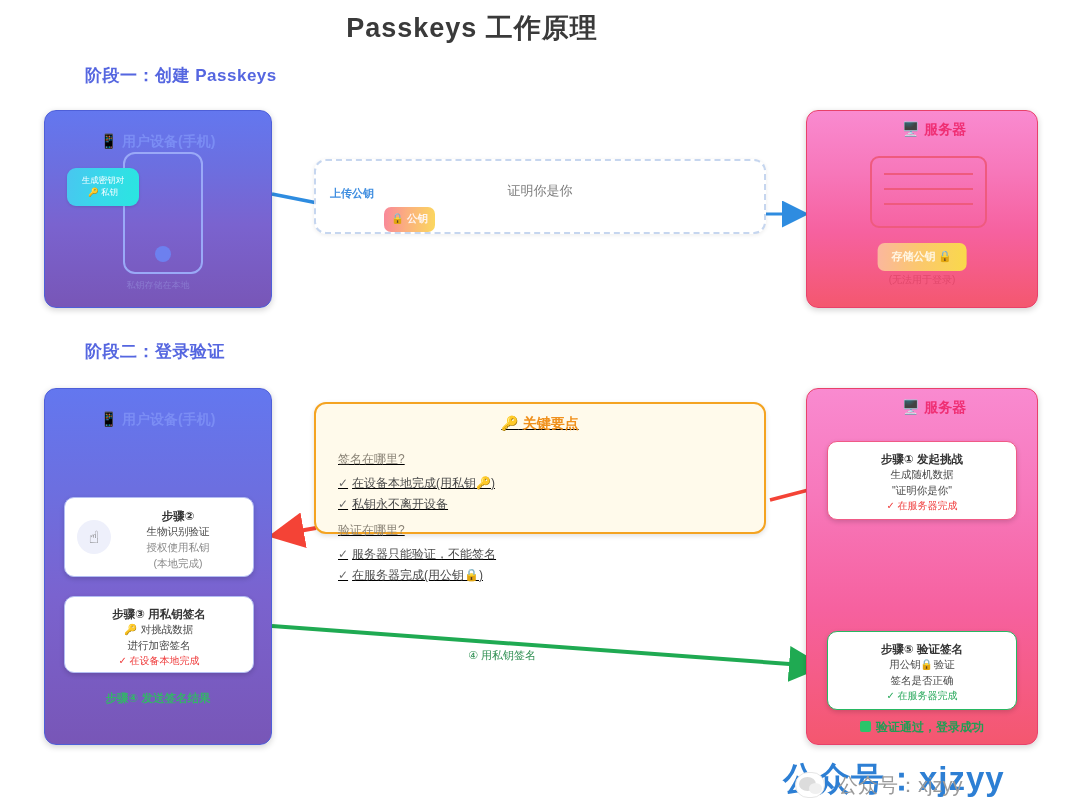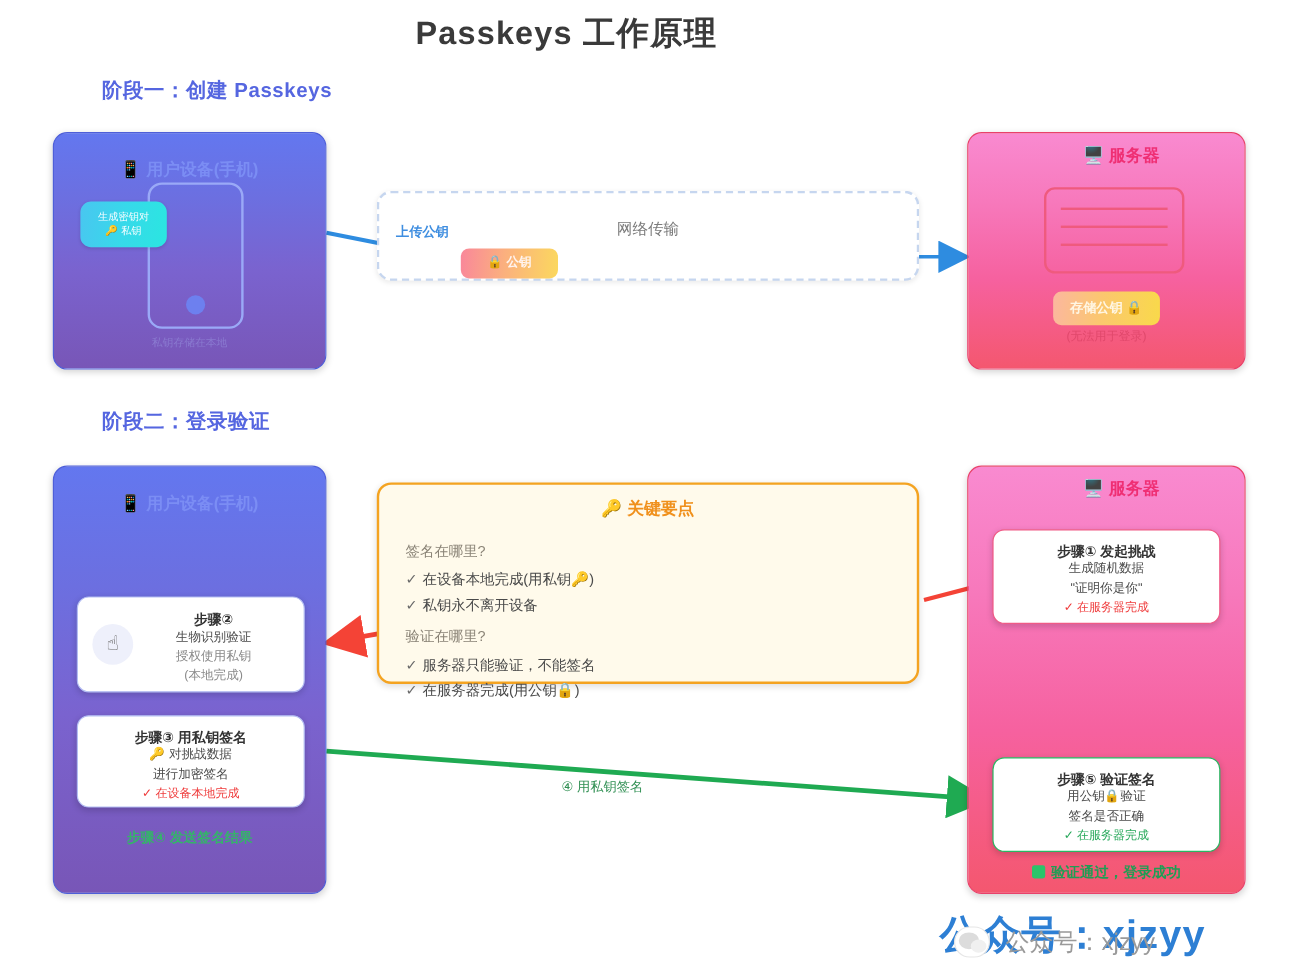--- a/index.html
+++ b/index.html
@@ -112,21 +112,21 @@
   .network-title {
     position: absolute; left: 0; top: 21px; width: 100%;
     text-align: center; font-size: 13px; color: #7b7b7b;
   }
   .upload-label {
     position: absolute; left: 14px; top: 25px;
     font-size: 11px; color: #3f8ee0; font-weight: bold;
   }
   .pub-pill {
     position: absolute; left: 68px; top: 46px;
-    padding: 5px 22px 6px; border-radius: 7px;
+    padding: 5px 7px 6px; border-radius: 7px;
     background: linear-gradient(95deg,#f9879a 0%, #fbb07e 45%, #fbd85e 100%);
     color: #fff4ef; font-size: 10.5px; font-weight: bold;
     white-space: nowrap;
   }
 
   
   .step-card {
     position: absolute;
     background: #ffffff;
     border-radius: 10px;
@@ -252,21 +252,21 @@
       <div class="phone-dot"></div>
     </div>
     <div class="key-pill">
       <div>生成密钥对</div>
       <div>🔑 私钥</div>
     </div>
     <div class="card-foot-note" style="top:168px;">私钥存储在本地</div>
   </div>
 
   <div class="network-box" style="left:314px; top:159px; width:452px; height:75px;">
-    <div class="network-title">网络传输</div>
+    <div class="network-title">证明你是你</div>
     <div class="upload-label">上传公钥</div>
     <div class="pub-pill">🔒 公钥</div>
   </div>
 
   <div class="server-card" style="left:806px; top:110px; width:232px; height:198px;">
     <div class="card-head">
       <span class="hicon">🖥️</span><span>服务器</span>
     </div>
     <div class="rack">
       <i></i>
@@ -295,21 +295,21 @@
     <div class="step-card blue" style="left:19px; top:207px; width:190px; height:77px; padding:10px 8px 0;">
       <div class="s-title">步骤③ 用私钥签名</div>
       <div class="s-line">🔑 对挑战数据</div>
       <div class="s-line">进行加密签名</div>
       <div class="s-note note-red">✓ 在设备本地完成</div>
     </div>
 
     <div class="step4-label" style="top:302px;text-align:center;">步骤④ 发送签名结果</div>
   </div>
 
-  <div class="keypoints" style="left:314px; top:402px; width:452px; height:168px;">
+  <div class="keypoints" style="left:314px; top:402px; width:452px; height:132px;text-decoration:underline;">
     <div class="kp-title">
       <span>🔑</span>
       <span>关键要点</span>
     </div>
     <div class="kp-body">
       <div class="kp-head">签名在哪里?</div>
       <div class="kp-item"><span class="tick">✓</span><span>在设备本地完成(用私钥🔑)</span></div>
       <div class="kp-item"><span class="tick">✓</span><span>私钥永不离开设备</span></div>
       <div class="kp-head">验证在哪里?</div>
       <div class="kp-item"><span class="tick">✓</span><span>服务器只能验证，不能签名</span></div>

